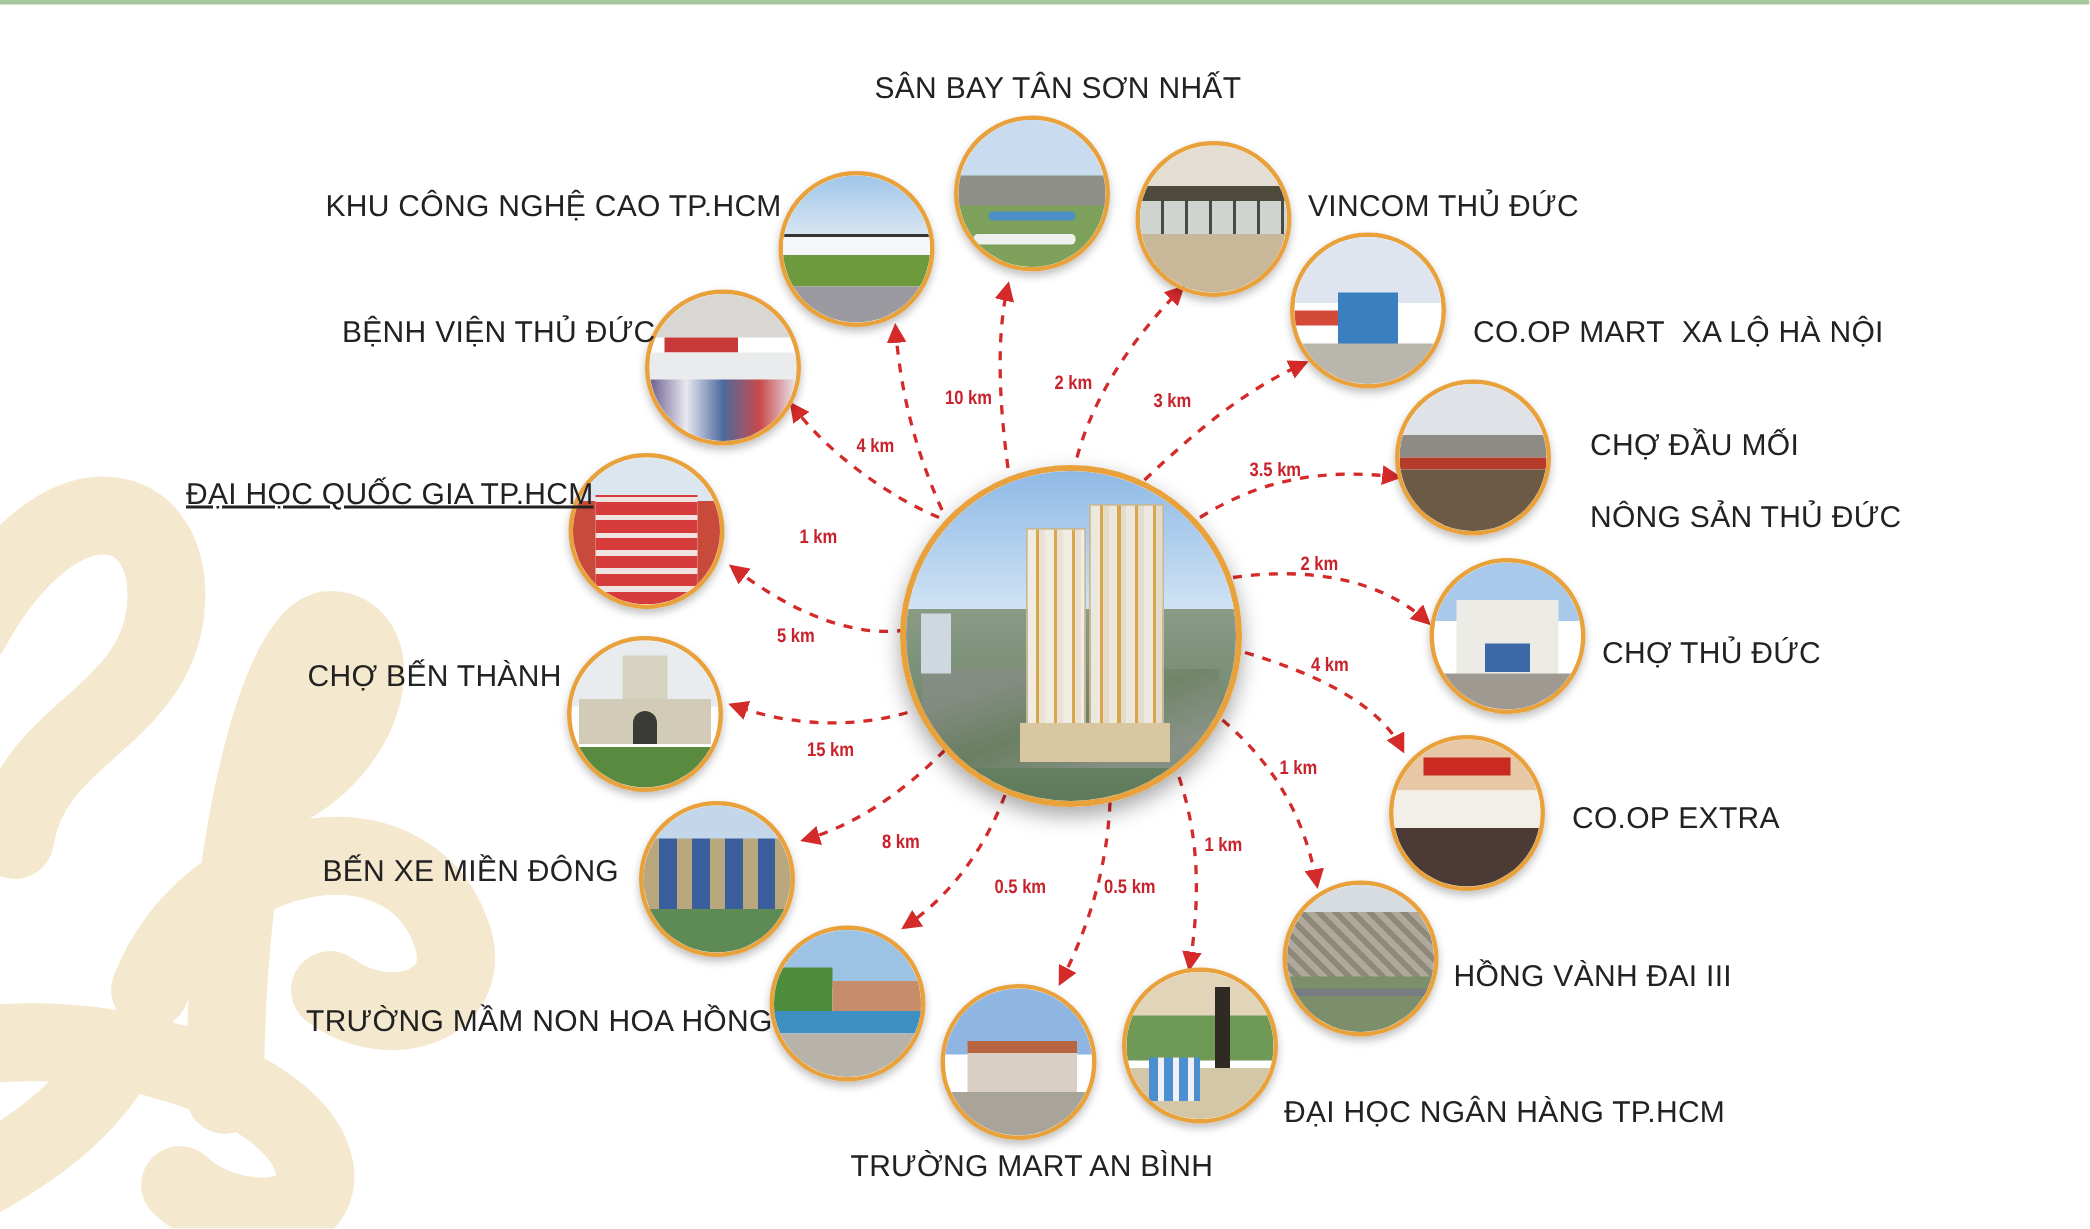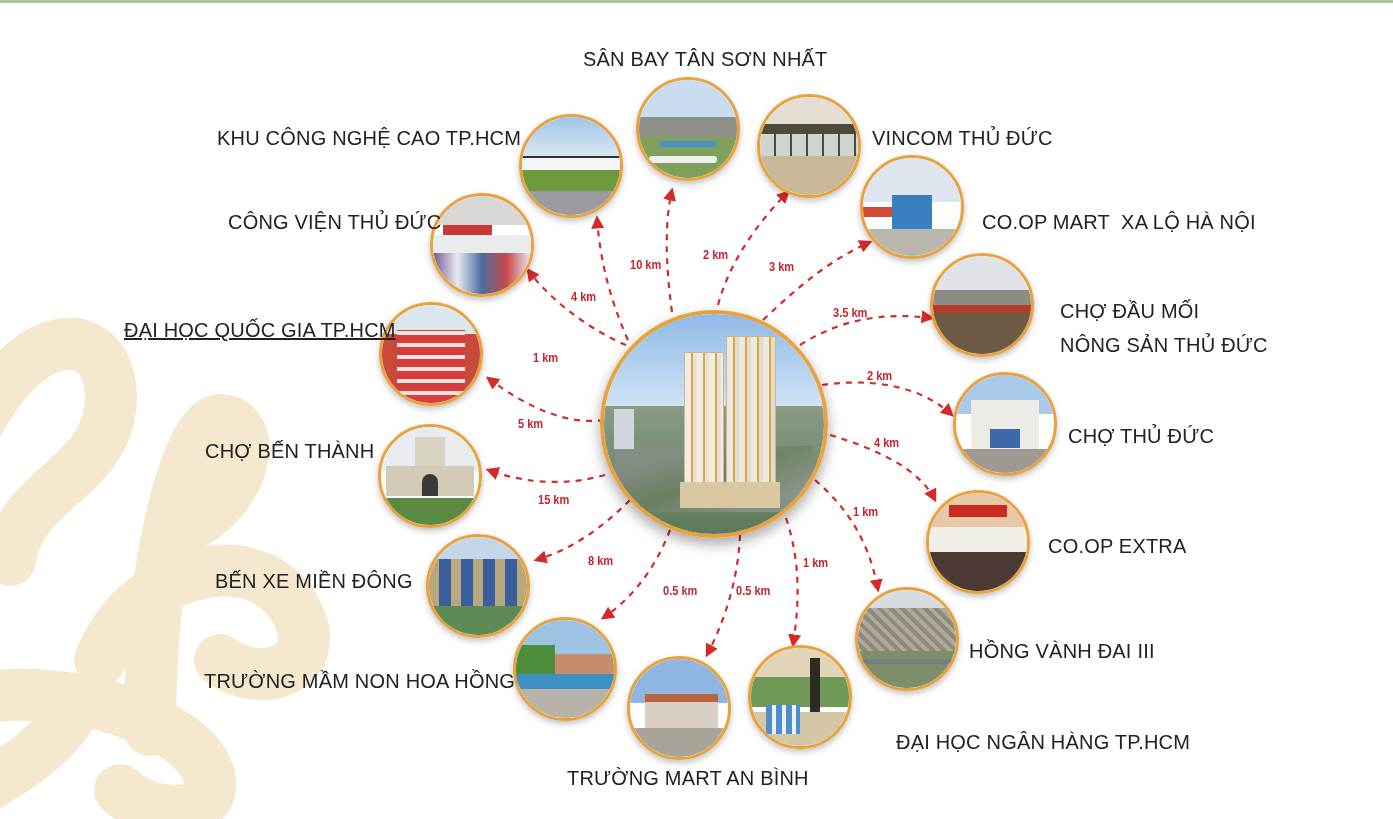--- a/index.html
+++ b/index.html
@@ -158,32 +158,32 @@
 <div class="poi" style="left:519px;top:114px;width:104px;height:104px;">
   <div class="sky" style="background:linear-gradient(#9fc6ea,#dfe9f2);height:45%;"></div>
   <div style="position:absolute;left:0;top:40%;width:100%;height:14%;background:#f4f6f7;border-top:2px solid #333;"></div>
   <div style="position:absolute;left:0;top:54%;width:100%;height:22%;background:#6e9a3e;"></div>
   <div class="ground" style="background:#9a9aa0;height:25%;"></div>
 </div>
 
 <div class="label" style="left:583px;top:48px;">SÂN BAY TÂN SƠN NHẤT</div>
 <div class="label" style="left:872px;top:127px;">VINCOM THỦ ĐỨC</div>
 <div class="label" style="left:982px;top:211px;white-space:pre;">CO.OP MART  XA LỘ HÀ NỘI</div>
-<div class="label" style="left:1060px;top:300px;">CHỢ ĐẦU MỐI</div>
+<div class="label" style="left:1060px;top:286px;">CHỢ ĐẦU MỐI</div>
 <div class="label" style="left:1060px;top:318px;margin-top:16px;">NÔNG SẢN THỦ ĐỨC</div>
 <div class="label" style="left:1068px;top:425px;">CHỢ THỦ ĐỨC</div>
 <div class="label" style="left:1048px;top:535px;">CO.OP EXTRA</div>
 <div class="label" style="left:969px;top:640px;">HỒNG VÀNH ĐAI III</div>
-<div class="label" style="left:896px;top:731px;">ĐẠI HỌC NGÂN HÀNG TP.HCM</div>
+<div class="label" style="left:856px;top:731px;">ĐẠI HỌC NGÂN HÀNG TP.HCM</div>
 <div class="label" style="left:567px;top:767px;">TRƯỜNG MART AN BÌNH</div>
 <div class="label" style="left:204px;top:670px;">TRƯỜNG MẦM NON HOA HỒNG</div>
 <div class="label" style="left:215px;top:570px;">BẾN XE MIỀN ĐÔNG</div>
 <div class="label" style="left:205px;top:440px;">CHỢ BẾN THÀNH</div>
 <div class="label" style="left:124px;top:319px;text-decoration:underline;">ĐẠI HỌC QUỐC GIA TP.HCM</div>
-<div class="label" style="left:228px;top:211px;">CÔNG VIỆN THỦ ĐỨC</div>
+<div class="label" style="left:228px;top:211px;">BỆNH VIỆN THỦ ĐỨC</div>
 <div class="label" style="left:217px;top:127px;">KHU CÔNG NGHỆ CAO TP.HCM</div>
 
 <div class="km" style="left:630px;top:257px;">10 km</div>
 <div class="km" style="left:703px;top:247px;">2 km</div>
 <div class="km" style="left:769px;top:259px;">3 km</div>
 <div class="km" style="left:833px;top:305px;">3.5 km</div>
 <div class="km" style="left:867px;top:368px;">2 km</div>
 <div class="km" style="left:874px;top:435px;">4 km</div>
 <div class="km" style="left:853px;top:504px;">1 km</div>
 <div class="km" style="left:803px;top:555px;">1 km</div>

